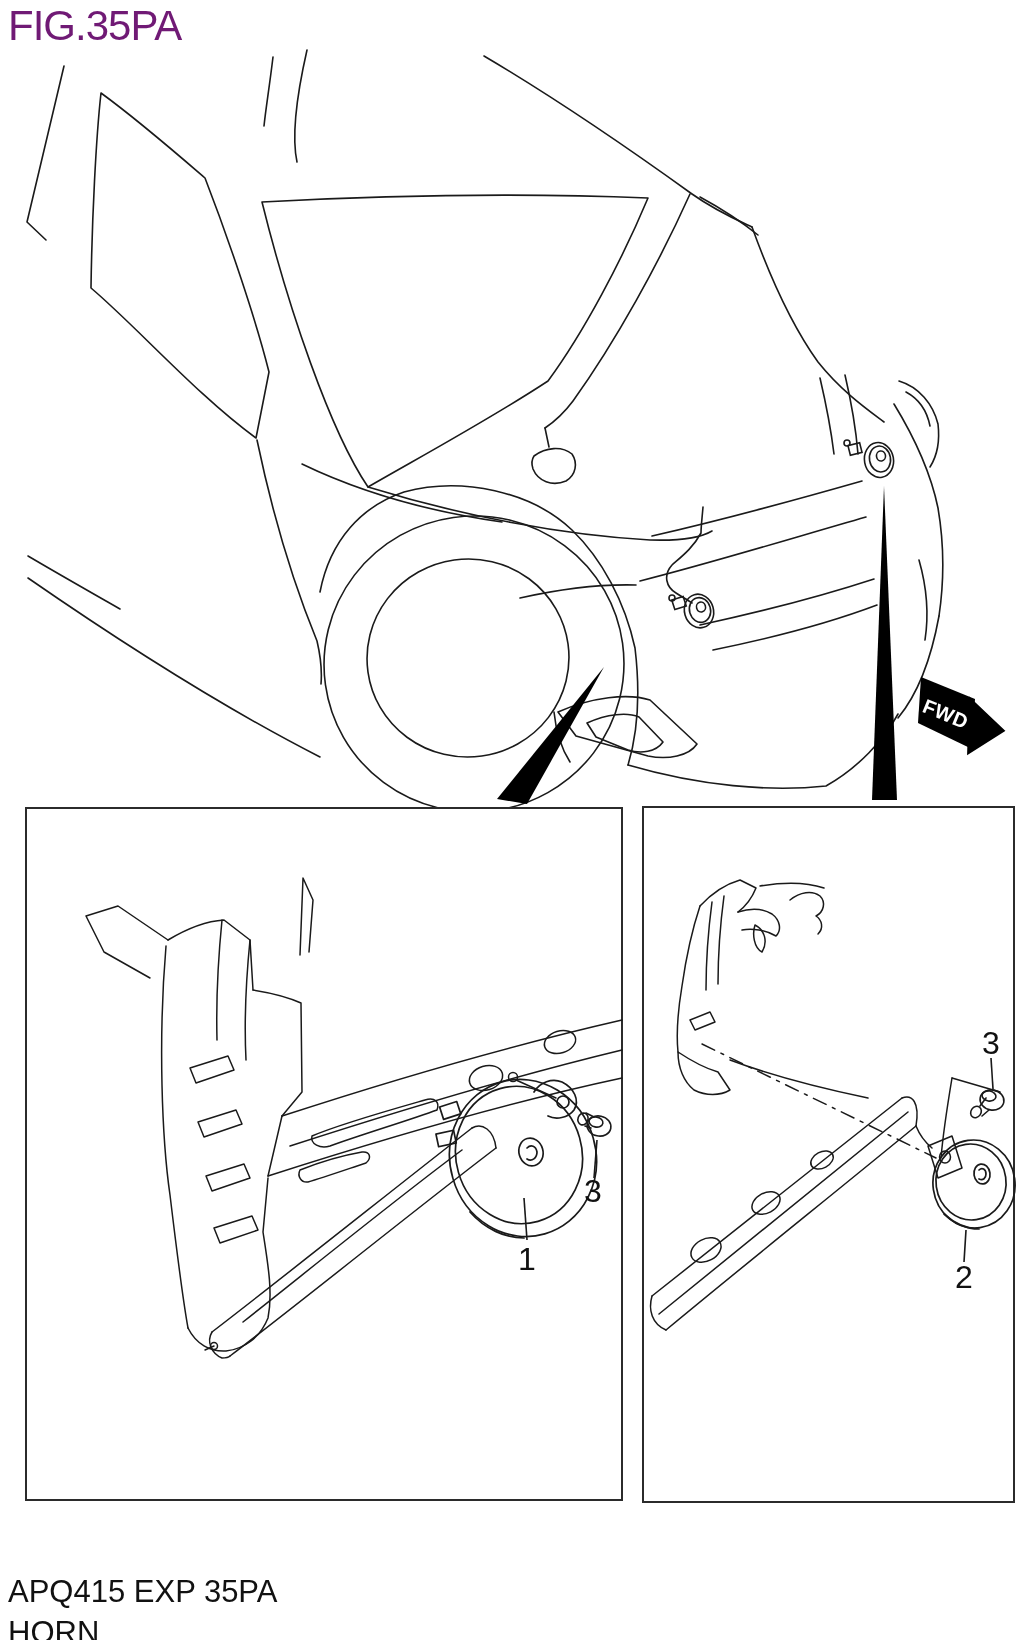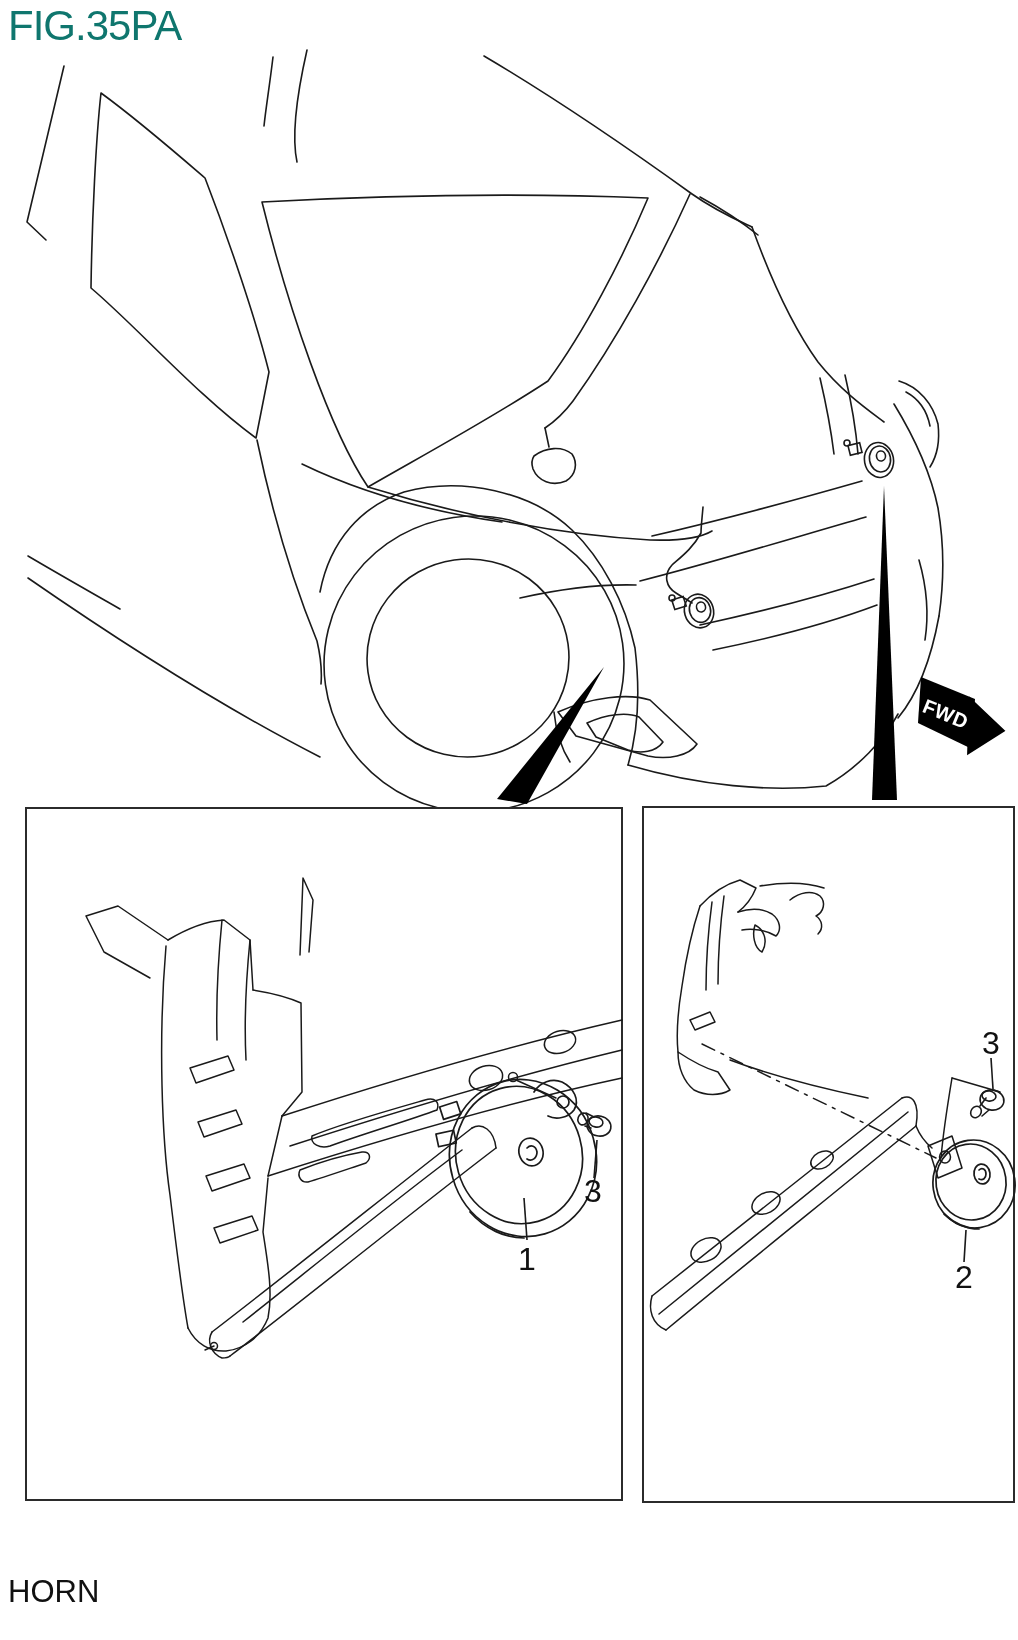--- a/index.html
+++ b/index.html
@@ -5,21 +5,21 @@
   html,body{margin:0;padding:0;background:#ffffff;}
   .page{
     position:relative;
     width:1018px;height:1640px;
     background:#ffffff;
     font-family:"Liberation Sans", sans-serif;
     overflow:hidden;
   }
   .fig-title{
     position:absolute;left:8px;top:2px;
-    font-size:42px;letter-spacing:-1px;color:#0f766e;
+    font-size:42px;letter-spacing:-1px;color:#701a75;
     font-weight:normal;
   }
   .footer{
     position:absolute;left:8px;top:1572px;
     font-size:31px;color:#111;line-height:1.32;
     font-weight:normal;
   }
   svg text.callout{
     font-family:"Liberation Sans", sans-serif;
     font-size:32px;fill:#111;
@@ -237,16 +237,17 @@
 
     <g stroke="#1a1a1a" stroke-width="1.6" fill="none">
       <path d="M991,1058 L993,1089"></path>
       <path d="M966,1230 L964,1262"></path>
     </g>
     <text class="callout" x="991" y="1054" text-anchor="middle">3</text>
     <text class="callout" x="964" y="1288" text-anchor="middle">2</text>
   </svg>
 
   <div class="footer">
+    <div>APQ415 EXP 35PA</div>
     <div>HORN</div>
   </div>
 
 </div>
 
 </body></html>

